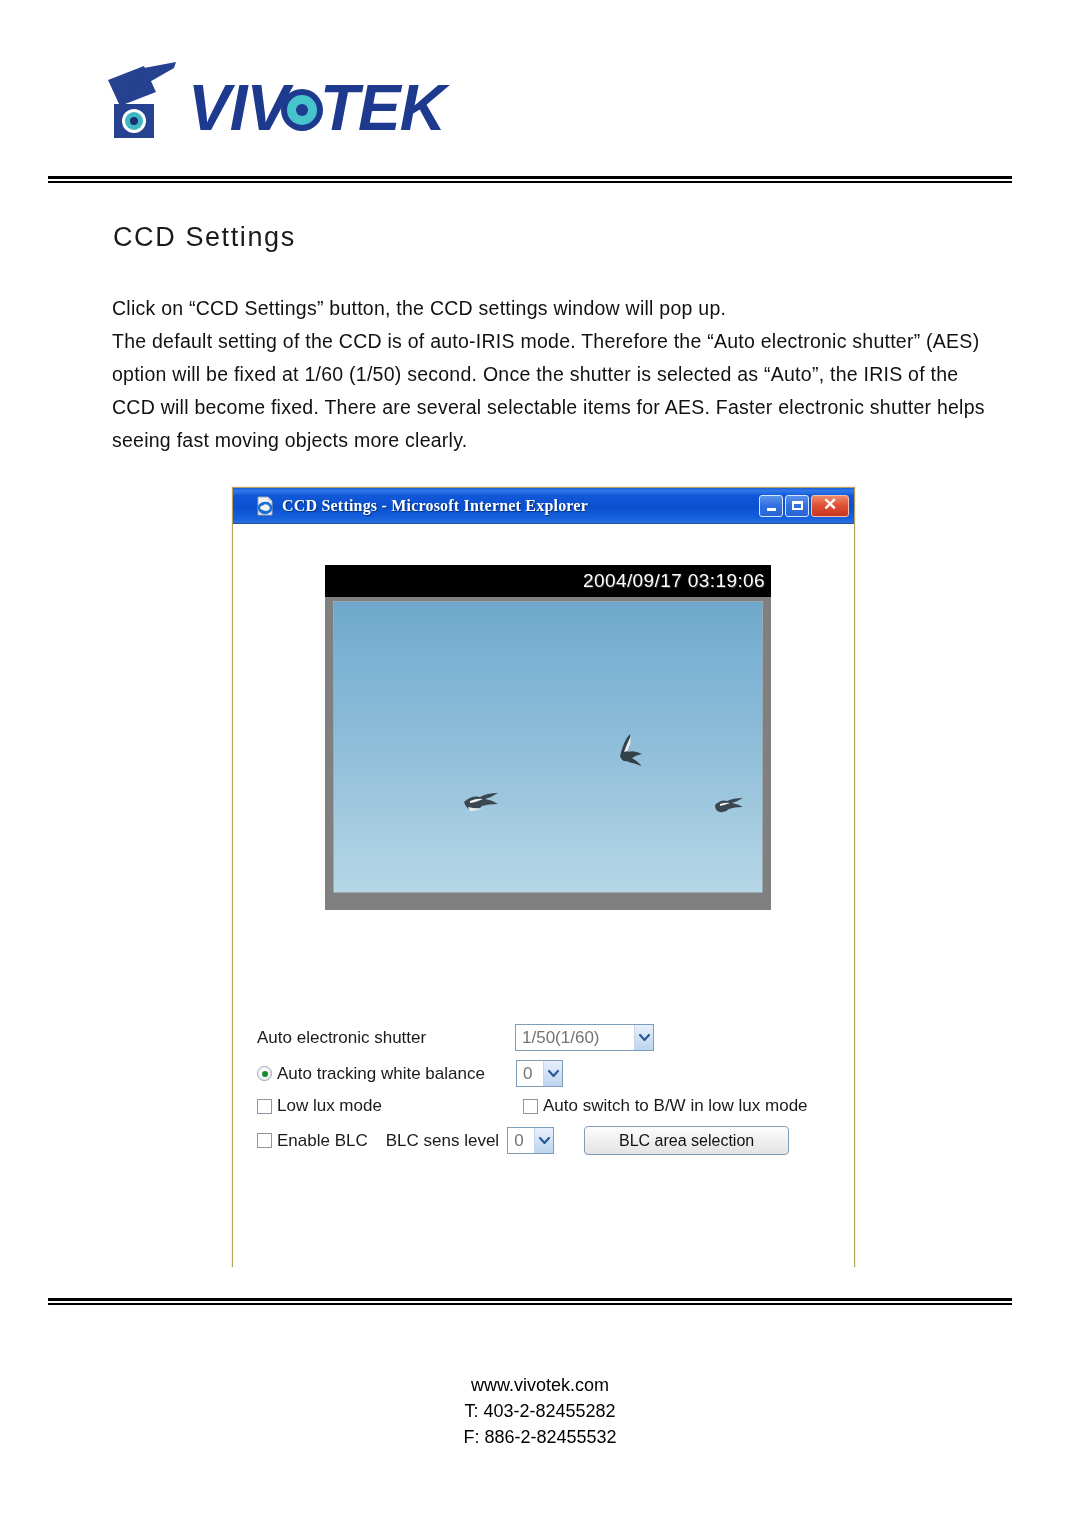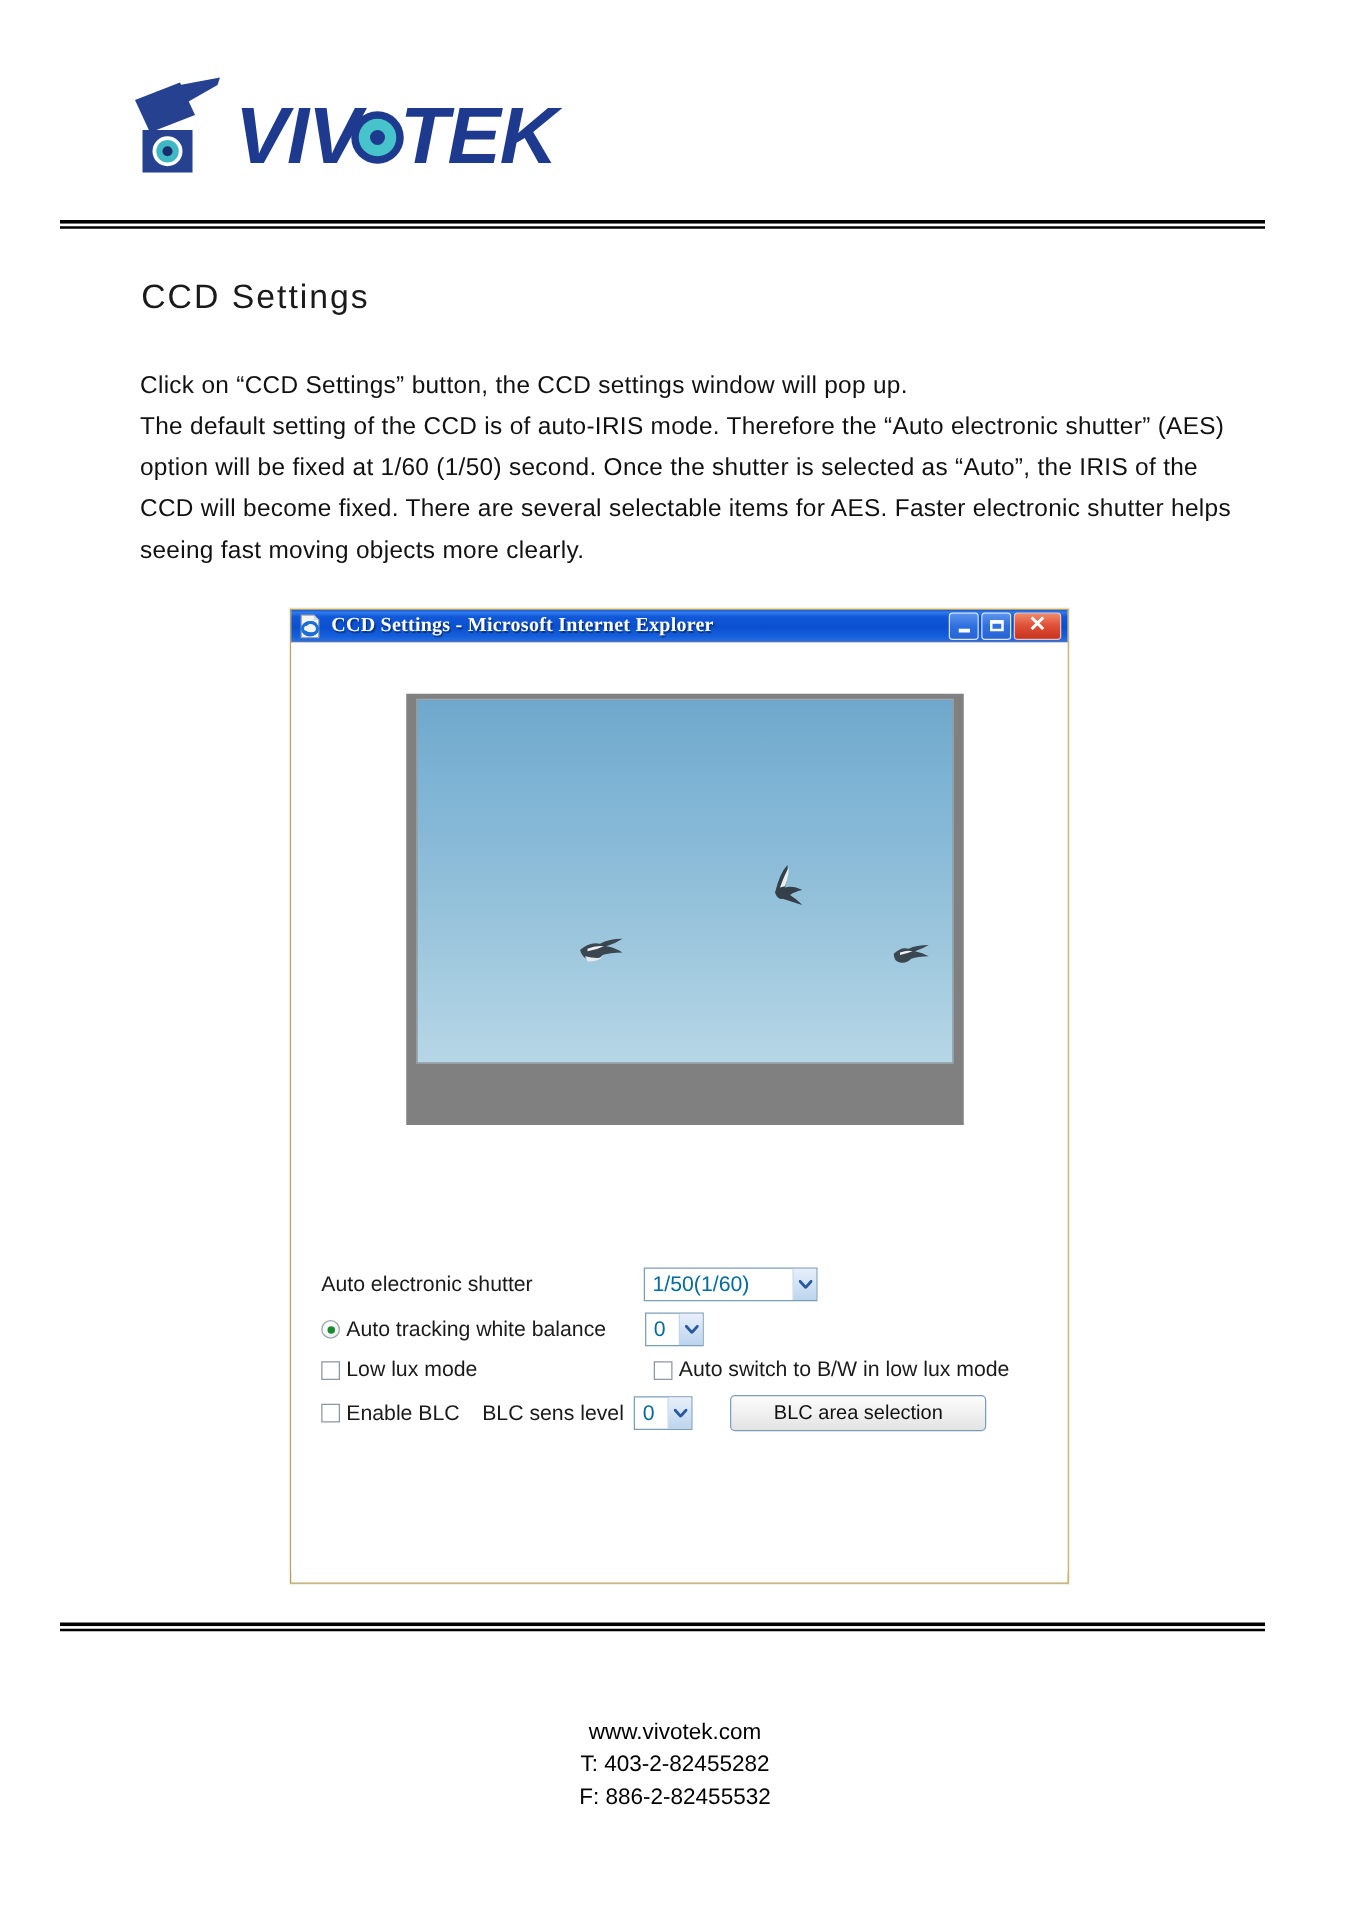--- a/index.html
+++ b/index.html
@@ -60,28 +60,28 @@
   
   .ie-window {
     position: absolute;
     left: 232px; top: 487px;
     width: 623px; height: 780px;
     background: #ffffff;
     border: 1px solid #b8a05a;
     box-shadow: 0 0 0 1px #f2efe6;
   }
   .titlebar {
-    height: 26px;
+    height: 36px;
     background: linear-gradient(to bottom,
       #1b5fd4 0%, #2f79e8 8%, #1158d8 22%,
       #0a4fd0 55%, #1560dd 85%, #2a6fe0 100%);
     border-bottom: 1px solid #2b4f9e;
     display: flex;
     align-items: center;
-    padding: 0 3px 0 5px;
+    padding: 0 3px 0 22px;
     position: relative;
     text-align: right;
   }
   .tb-icon {
     width: 20px; height: 20px;
     margin-right: 7px;
     flex: 0 0 auto;
   }
   .tb-title {
     color: #ffffff;
@@ -181,21 +181,21 @@
 
   
   .sel {
     display: inline-flex;
     align-items: center;
     border: 1px solid #7e9db9;
     background: #fff;
     height: 27px;
     padding: 0 0 0 6px;
     font-size: 17px;
-    color: #0369a1;
+    color: #737373;
   }
   .sel .val { white-space: nowrap; padding-right: 6px; }
   .sel .arrow {
     width: 19px;
     align-self: stretch;
     display: flex;
     align-items: center;
     justify-content: center;
     background: linear-gradient(to bottom, #e8f0fb, #bcd4ee);
     border-left: 1px solid #c6d6e8;
@@ -341,20 +341,23 @@
         </div>
         <div class="tb-btn close">
           <div class="close-x">✕</div>
         </div>
       </div>
     </div>
 
     <div class="ie-client">
 
       <div class="video-wrap">
+        <div class="video-osd">
+          <span>2004/09/17 03:19:06</span>
+        </div>
         <div class="video-frame">
 
           <svg class="bird" style="left:276px; top:128px;" width="44" height="40" viewBox="0 0 44 40">
             <path d="M10 26 q4 -16 10 -22 q1 10 -2 18 q6 -2 14 2 q-6 1 -10 4 q5 3 10 8 q-10 -3 -16 -5 q-4 1 -6 -5 z" fill="#33404a"></path>
             <path d="M14 22 q4 -11 7 -16 q0 8 -3 15 z" fill="#e9eef1"></path>
           </svg>
 
           <svg class="bird" style="left:126px; top:187px;" width="44" height="32" viewBox="0 0 44 32">
             <path d="M4 13 q8 -7 16 -5 q7 -4 18 -4 q-6 4 -13 6 q7 1 13 5 q-10 0 -16 2 q-4 5 -10 4 q-6 -1 -8 -8 z" fill="#3a4750"></path>
             <path d="M10 12 q7 -3 13 -2 q-6 3 -13 4 z" fill="#f0f3f5"></path>

